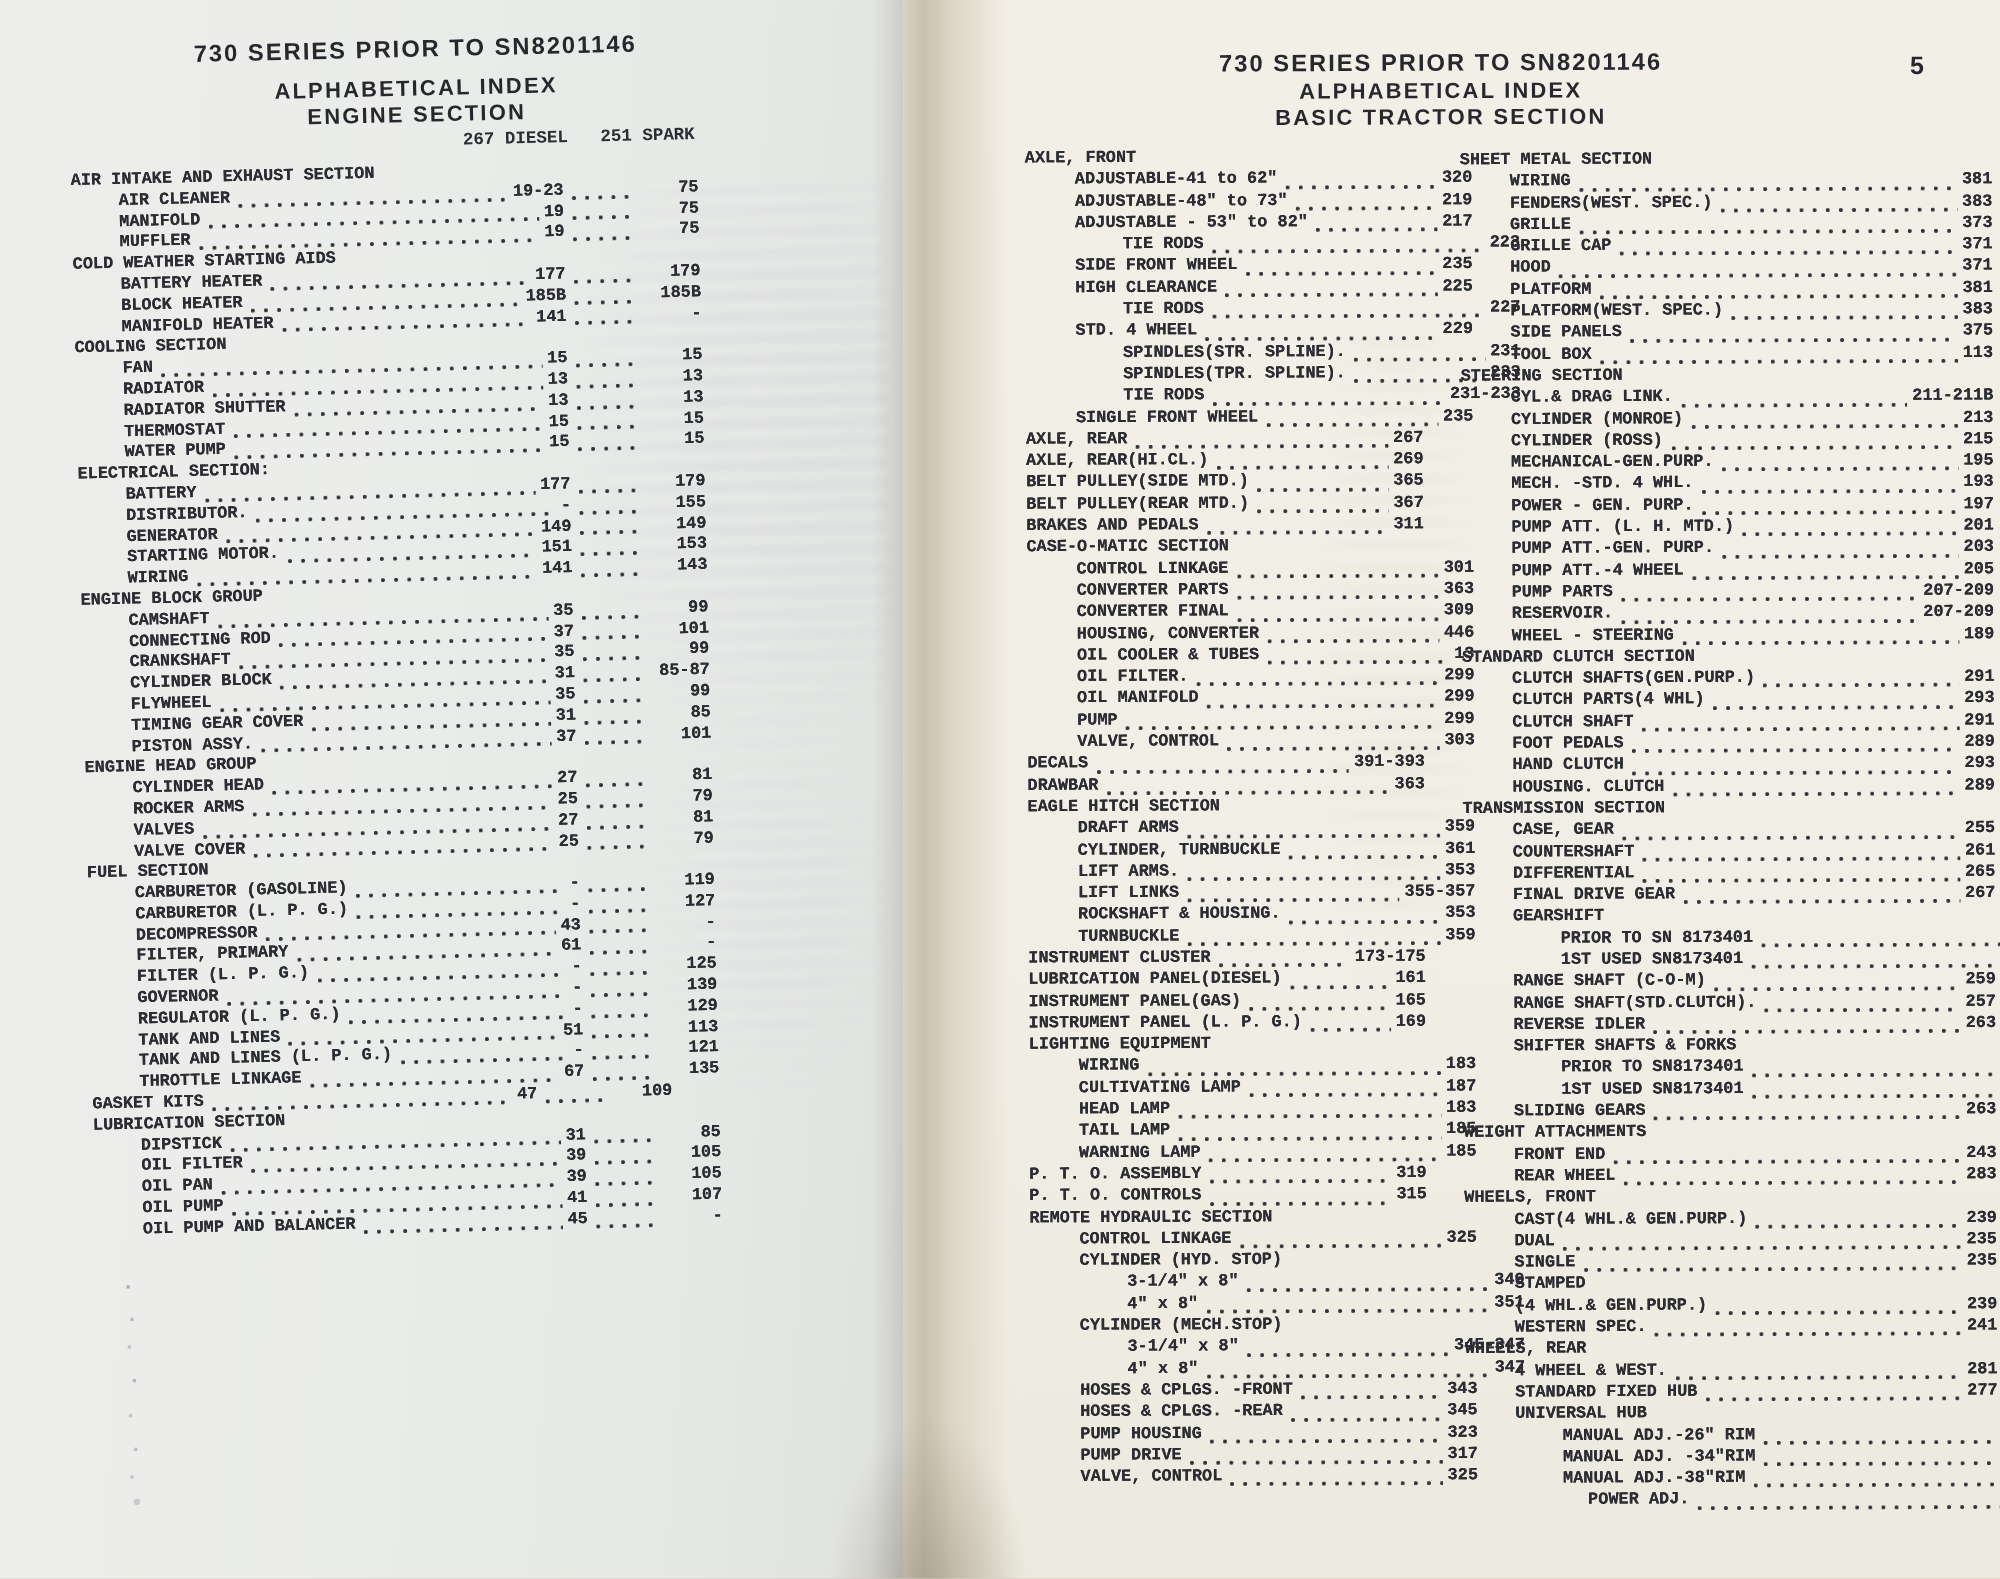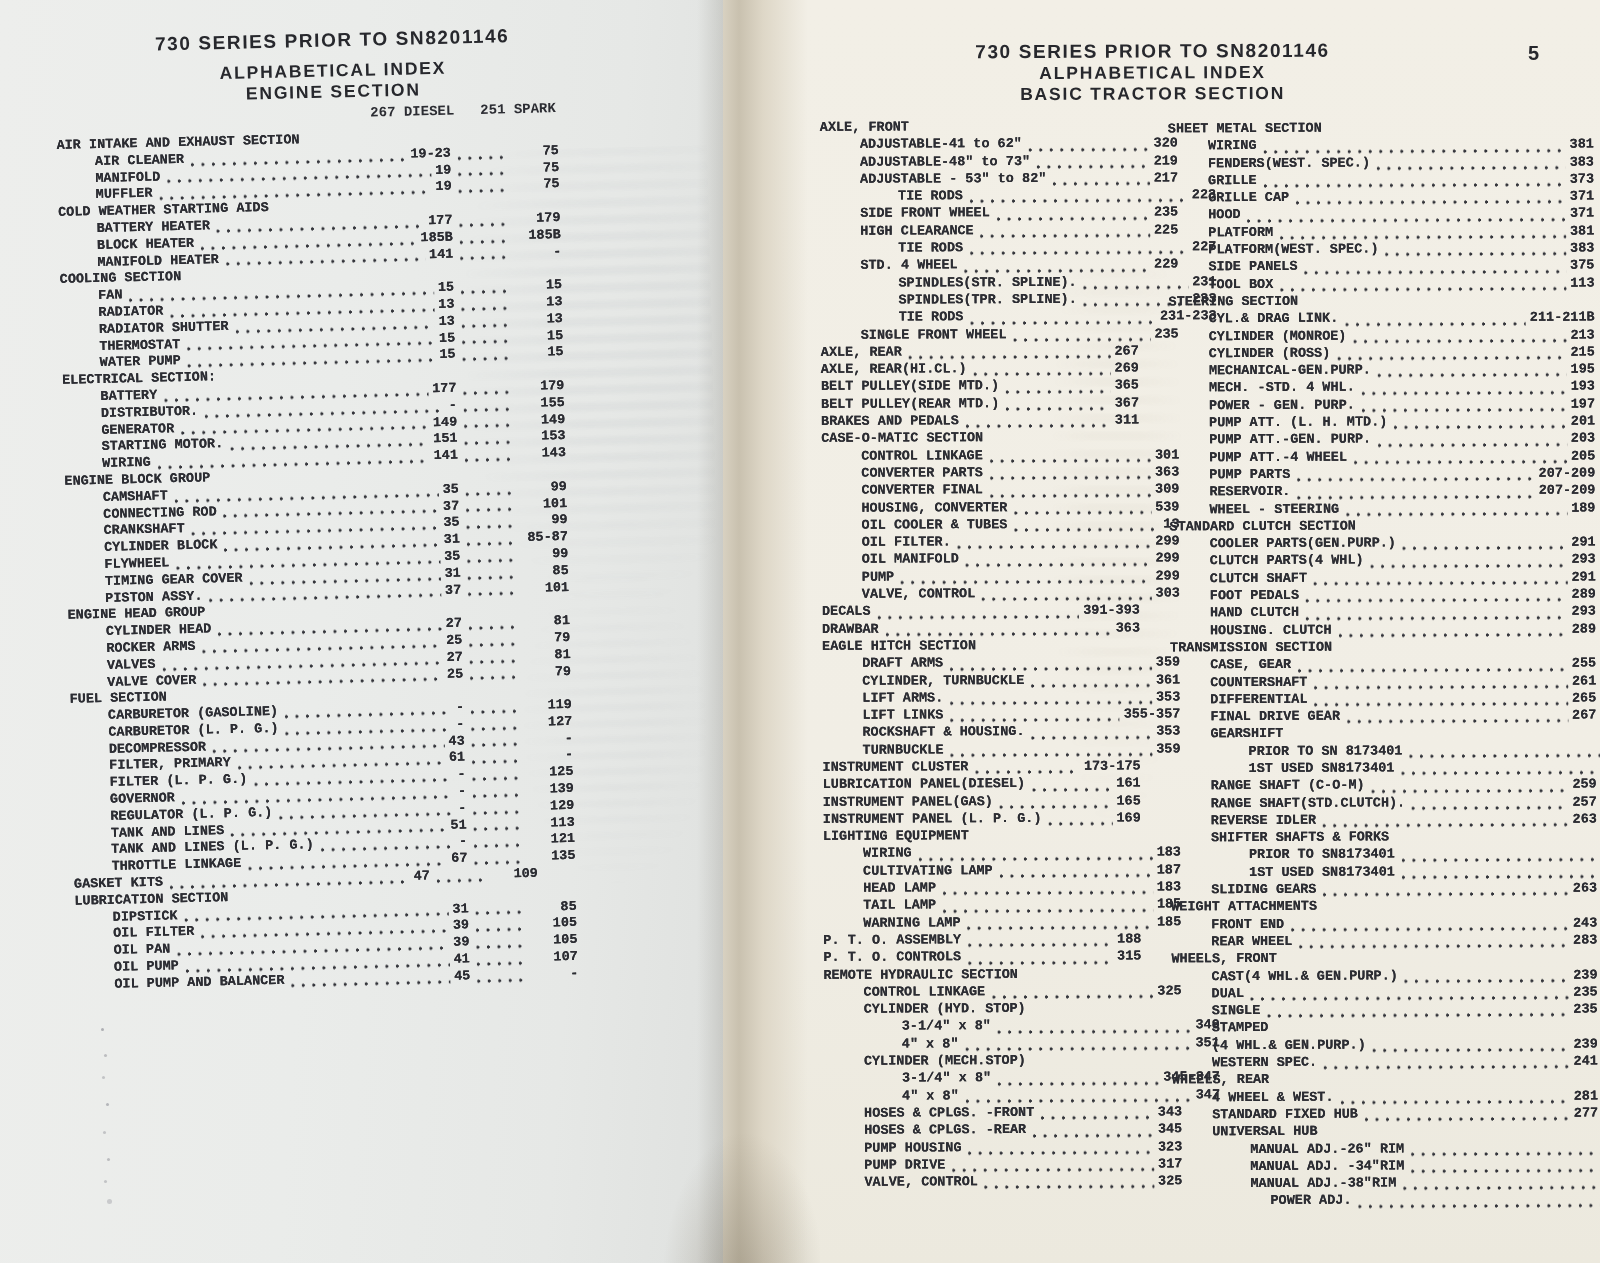--- a/index.html
+++ b/index.html
@@ -554,21 +554,21 @@
         <span class="num">363</span>
       </div>
       <div class="row lvl1">
         <span class="lbl">CONVERTER FINAL</span>
         <span class="leader"></span>
         <span class="num">309</span>
       </div>
       <div class="row lvl1">
         <span class="lbl">HOUSING, CONVERTER</span>
         <span class="leader"></span>
-        <span class="num">539</span>
+        <span class="num">446</span>
       </div>
       <div class="row lvl1">
         <span class="lbl">OIL COOLER &amp; TUBES</span>
         <span class="leader"></span>
         <span class="num">13</span>
       </div>
       <div class="row lvl1">
         <span class="lbl">OIL FILTER.</span>
         <span class="leader"></span>
         <span class="num">299</span>
@@ -675,21 +675,21 @@
         <span class="num">185</span>
       </div>
       <div class="row lvl1">
         <span class="lbl">WARNING LAMP</span>
         <span class="leader"></span>
         <span class="num">185</span>
       </div>
       <div class="row lvl0">
         <span class="lbl">P. T. O. ASSEMBLY</span>
         <span class="leader"></span>
-        <span class="num">188</span>
+        <span class="num">319</span>
       </div>
       <div class="row lvl0">
         <span class="lbl">P. T. O. CONTROLS</span>
         <span class="leader"></span>
         <span class="num">315</span>
       </div>
       <div class="row lvl0">
         <span class="lbl">REMOTE HYDRAULIC SECTION</span>
       </div>
       <div class="row lvl1">
@@ -858,21 +858,21 @@
       </div>
       <div class="row lvl1">
         <span class="lbl">WHEEL - STEERING</span>
         <span class="leader"></span>
         <span class="num">189</span>
       </div>
       <div class="row lvl0">
         <span class="lbl">STANDARD CLUTCH SECTION</span>
       </div>
       <div class="row lvl1">
-        <span class="lbl">COOLER PARTS(GEN.PURP.)</span>
+        <span class="lbl">CLUTCH SHAFTS(GEN.PURP.)</span>
         <span class="leader"></span>
         <span class="num">291</span>
       </div>
       <div class="row lvl1">
         <span class="lbl">CLUTCH PARTS(4 WHL)</span>
         <span class="leader"></span>
         <span class="num">293</span>
       </div>
       <div class="row lvl1">
         <span class="lbl">CLUTCH SHAFT</span>

